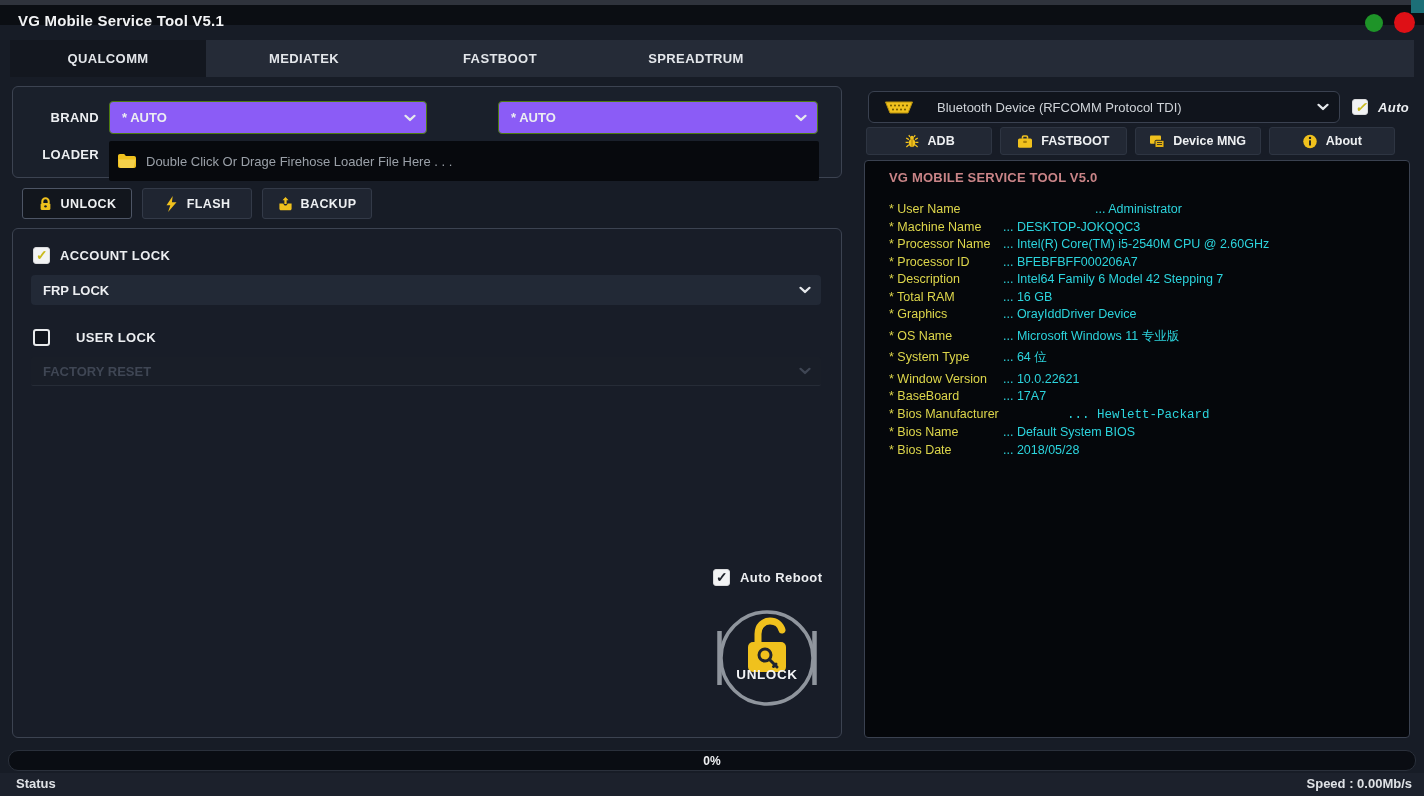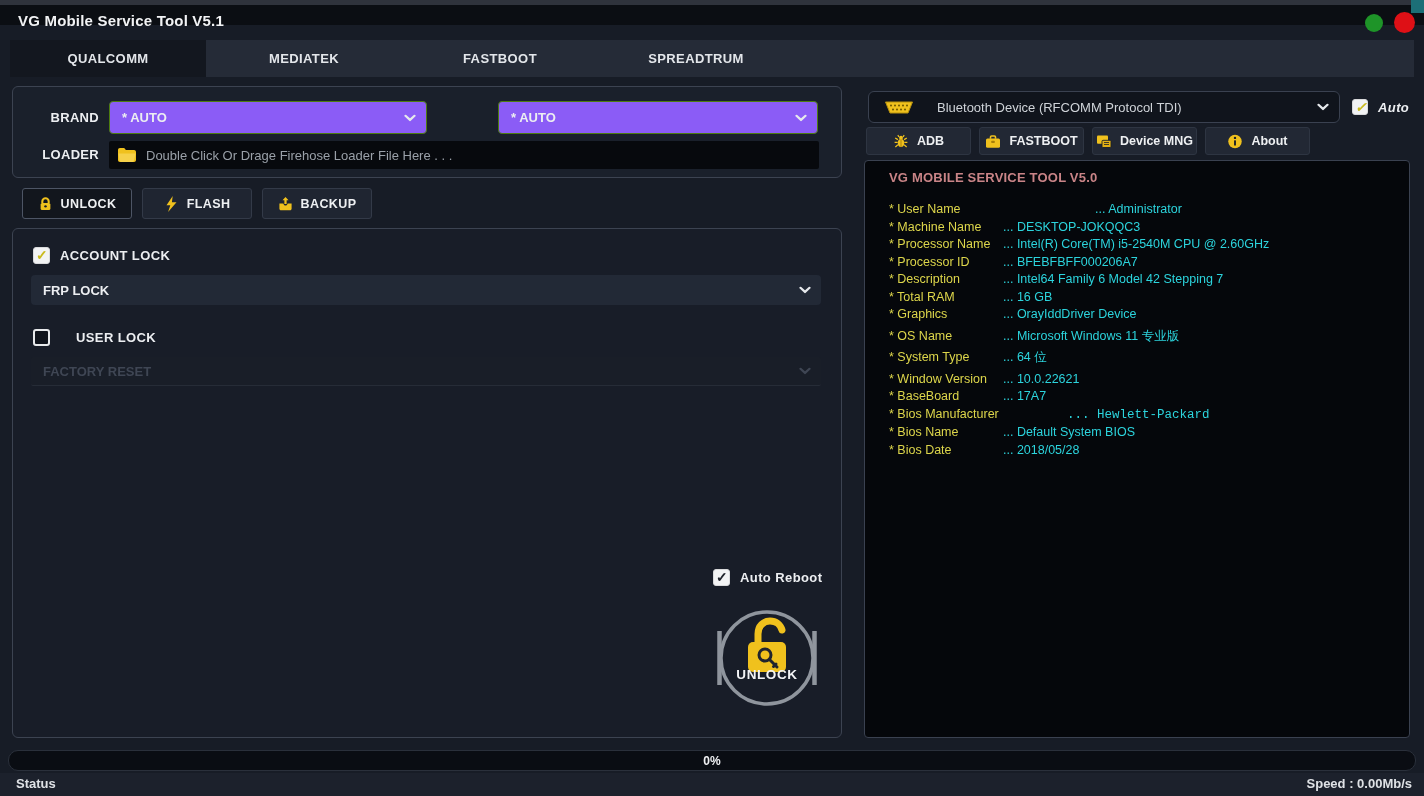--- a/index.html
+++ b/index.html
@@ -34,21 +34,21 @@
   .select { position:absolute; background:#8b5cf6; border:1px solid #4d7c0f; border-radius:4px;
             display:flex; align-items:center; padding:0 12px; font-size:13px; font-weight:bold; color:#eceef1; }
   .select .chev { position:absolute; right:10px; top:50%; transform:translateY(-50%); width:12px; height:7px; color:#e6e9ec; }
   .select .chev svg { display:block; width:12px; height:7px; }
 
   #brand-select { left:96px; top:14px; width:318px; height:33px; }
   #model-select { left:485px; top:14px; width:320px; height:33px; }
   #brand-label { left:20px; top:23px; width:66px; }
   #model-label { left:414px; top:35px; width:62px;margin-top:34px; }
   #loader-label { left:20px; top:60px; width:66px; }
-  #loader-input { position:absolute; left:96px; top:54px; width:710px; height:28px; background:#07090d;
+  #loader-input { position:absolute; left:96px; top:54px; width:710px; height:40px; background:#07090d;
                   display:flex; align-items:center; padding:0 8px; font-size:13px; color:#9aa0a8; border-radius:2px; }
   #loader-input .ficon { width:20px; height:16px; margin-right:9px; flex:0 0 auto; }
 
   
   .action-row { position:absolute; left:22px; top:188px; display:flex; gap:10px; }
   .abtn { width:110px; height:31px; background:#1f2531; border:1px solid #333a48; border-radius:3px;
           display:flex; align-items:center; justify-content:center; gap:8px;
           font-size:12.5px; font-weight:bold; letter-spacing:.4px; color:#eef0f2; cursor:default; }
   .abtn.active { background:#12161d; border-color:#4d5565; }
   .abtn .ico { width:15px; height:16px; display:inline-flex; }
@@ -78,21 +78,21 @@
   #big-unlock .bl { position:absolute; left:0; top:69px; width:120px; text-align:center;
                     font-size:13.5px; font-weight:bold; letter-spacing:.6px; color:#f2f3f5; }
 
   
   #port-select { left:868px; top:91px; width:472px; height:32px; background:#10141c; border:1px solid #3a4150;
                  border-radius:6px; font-weight:normal; color:#cfd3d8; padding-left:14px; }
   #port-select .picon { width:32px; height:15px; margin-right:22px; flex:0 0 auto; }
   #auto-row { left:1352px; top:99px; font-style:italic; }
   #auto-row .cb { width:16px; height:16px; }
 
-  .dev-actions { position:absolute; left:866px; top:127px; width:444px; display:flex; gap:8px;align-items:flex-end; }
+  .dev-actions { position:absolute; left:866px; top:127px; width:529px; display:flex; gap:8px;align-items:flex-end; }
   .dbtn { flex:1; height:28px; background:#222834; border:1px solid #2e3542; border-radius:3px;
           display:flex; align-items:center; justify-content:center; gap:8px;
           font-size:12.5px; font-weight:bold; color:#eef0f2; cursor:default; }
   .dbtn .ico { width:16px; height:15px; display:inline-flex; }
   .dbtn .ico svg { width:100%; height:100%; }
 
   
   #console { position:absolute; left:864px; top:160px; width:546px; height:578px; background:#05070b;
              border:1px solid #3a4150; border-radius:4px; padding:9px 24px; overflow:hidden; }
   #console .chead { font-size:13px; font-weight:bold; letter-spacing:.2px; color:#c98487; margin-bottom:16px; }

